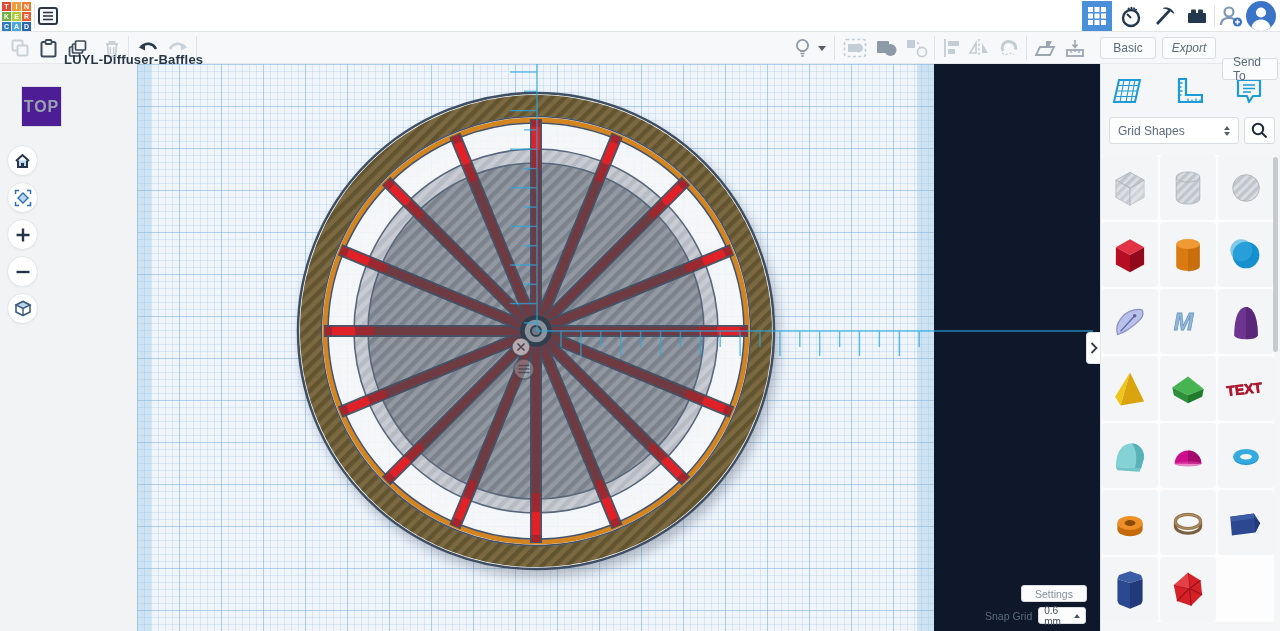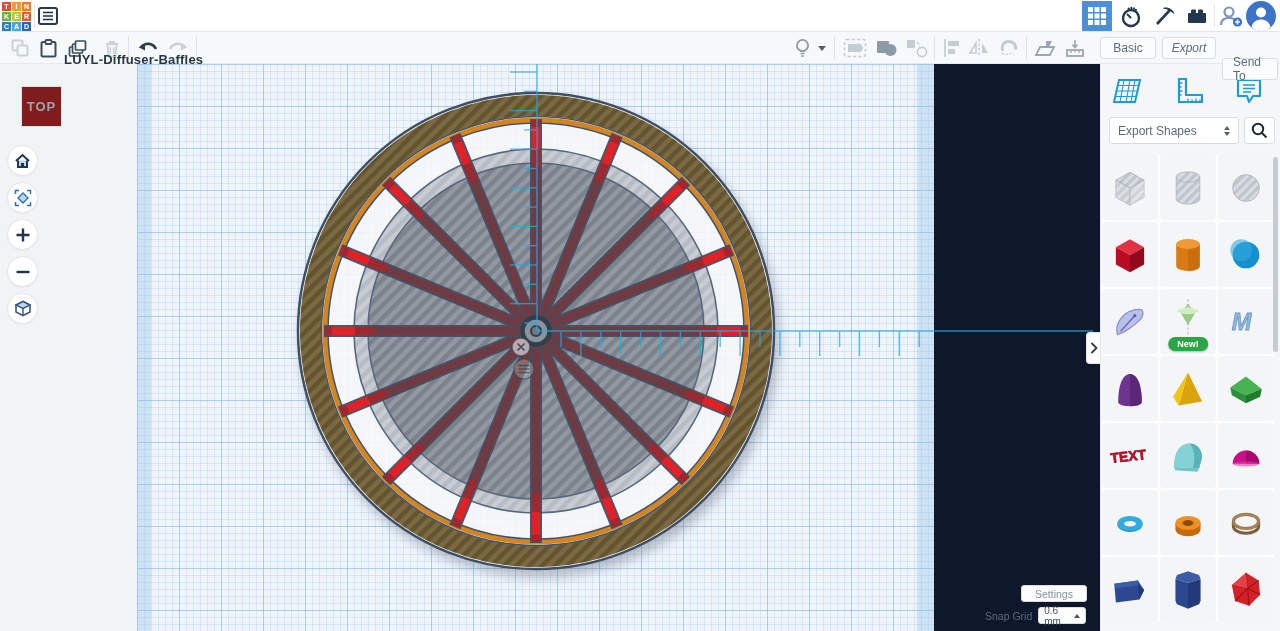--- a/index.html
+++ b/index.html
@@ -29,22 +29,22 @@
     align-items:center; justify-content:center; }
   .tb-sep { position:absolute; top:4px; width:1px; height:24px; background:#e0e4e8; }
   .pillbtn { position:absolute; top:5px; height:22px; border:1px solid #d9dde2;
     border-radius:3px; background:#fbfcfd; color:#5a6b7d; font-size:12px;
     display:flex; align-items:center; justify-content:center; padding:0 10px; }
 
   
   #leftstrip { position:absolute; left:0; top:64px; width:137px; height:567px;
     background:#f2f3f4; z-index:10; }
   #viewcube { position:absolute; left:21px; top:22px; width:41px; height:41px;
-    background:#7f1d1d; border:1px solid #dcdfe2; display:flex; align-items:center;
-    justify-content:center; font-size:13px; letter-spacing:1px; color:#9aa4ad; font-weight:bold;}
+    background:#4c1d95; border:1px solid #dcdfe2; display:flex; align-items:center;
+    justify-content:center; font-size:16px; letter-spacing:1px; color:#9aa4ad; font-weight:bold;}
   .navcircle { position:absolute; left:7px; width:31px; height:31px; border-radius:50%;
     background:#fff; border:1px solid #e3e6e9; display:flex; align-items:center;
     justify-content:center; box-shadow:0 1px 2px rgba(0,0,0,.04); }
 
   
   #canvas { position:absolute; left:137px; top:64px; width:963px; height:588px;
     background:#0f172a; overflow:hidden; }
   #workplane { position:absolute; left:0; top:0; width:797px; height:567px;
     background-color:#eff5fb;
     background-image:
@@ -520,21 +520,21 @@
       </svg>
   </div>
   <div class="pheadicon" style="left:132px;">
     <svg width="28" height="28" viewBox="0 0 28 28">
         <path d="M3 3 H25 V19 H18 L14 25 L12 19 H3 Z" fill="none" stroke="#1d9bd7" stroke-width="2.2" stroke-linejoin="round"></path>
         <path d="M8 8 h12 M8 11.5 h12 M8 15 h8" stroke="#1d9bd7" stroke-width="1.5"></path>
       </svg>
   </div>
 
   <div id="shape-dd">
-    <span class="txt">Export Shapes</span>
+    <span class="txt">Grid Shapes</span>
     <div class="dd-carets">
         <div class="c-up"></div>
         <div class="c-dn"></div>
       </div>
   </div>
   <div id="search-btn">
     <svg width="17" height="17" viewBox="0 0 17 17">
         <circle cx="7" cy="7" r="5.2" fill="none" stroke="#1b2a38" stroke-width="2"></circle>
         <line x1="11" y1="11" x2="15.5" y2="15.5" stroke="#1b2a38" stroke-width="2"></line>
       </svg>
@@ -582,29 +582,20 @@
     </div>
 
     <div class="tile">
       <svg width="44" height="46" viewBox="0 0 56 56">
           <path d="M12 44 C8 30 20 12 40 12 C46 12 46 20 40 26 C32 34 20 42 12 44 Z" fill="#b9c0ea" stroke="#8890c4" stroke-width="1.5"></path>
           <path d="M16 40 L34 20" stroke="#5a63a8" stroke-width="1.6"></path>
           <circle cx="34" cy="20" r="2.2" fill="#5a63a8"></circle>
         </svg>
     </div>
     <div class="tile">
-      <svg width="44" height="50" viewBox="0 0 56 62">
-          <line x1="28" y1="2" x2="28" y2="60" stroke="#e8a0d8" stroke-width="1.6" stroke-dasharray="3 3"></line>
-          <path d="M28 8 C31 14 34 15 40 17 C34 19 30 22 28 34 C26 22 22 19 16 17 C22 15 25 14 28 8 Z" fill="#b5e0a0" stroke="#7ab86a" stroke-width="1"></path>
-          <path d="M18 17 Q28 24 38 17 Q33 28 28 34 Q23 28 18 17" fill="#98cc84"></path>
-          <ellipse cx="28" cy="17" rx="12" ry="4" fill="#d0eec2"></ellipse>
-        </svg>
-      <div id="new-badge">New!</div>
-    </div>
-    <div class="tile">
       <svg width="44" height="46" viewBox="0 0 56 56">
           <text x="10" y="38" font-family="Liberation Sans, sans-serif" font-size="30" font-weight="bold" font-style="italic" fill="#8fb8dc" stroke="#6f98c2" stroke-width="1">M</text>
         </svg>
     </div>
 
     <div class="tile">
       <svg width="44" height="46" viewBox="0 0 56 56">
           <path d="M13 45 C13 20 20 9 28 9 C36 9 43 20 43 45 A15 5 0 0 1 13 45 Z" fill="#6d3590"></path>
           <path d="M28 9 C36 9 43 20 43 45 A15 5 0 0 1 28 50 Z" fill="#54246f" opacity="0.7"></path>
         </svg>

